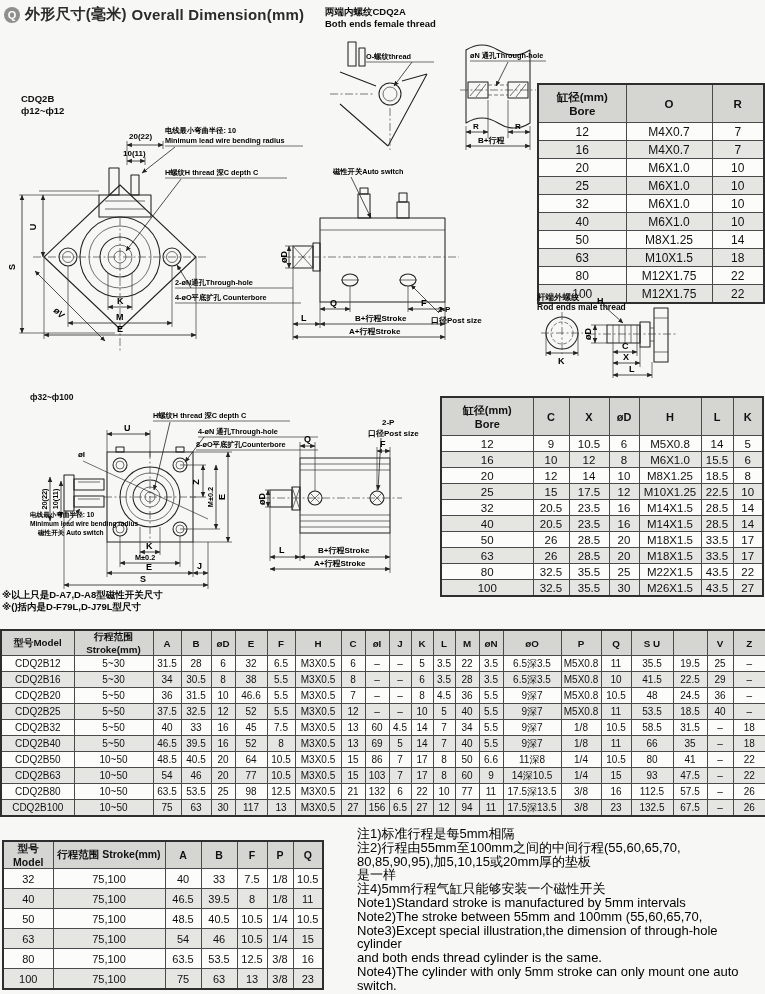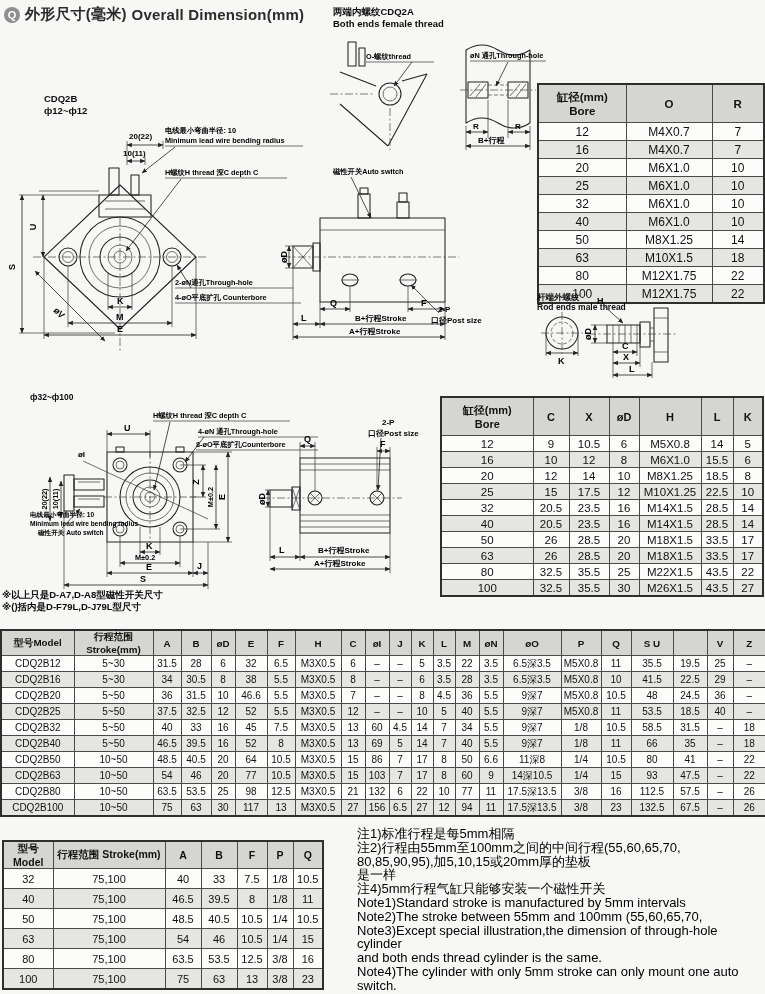--- a/index.html
+++ b/index.html
@@ -57,21 +57,21 @@
       </marker>
     </defs>
   </svg>
 
   <div class="abs title-row">
     <span class="hicon">Q</span>
     <span class="title">外形尺寸(毫米)</span>
     <span class="title">Overall Dimension(mm)</span>
   </div>
 
-  <div class="abs dlabel" style="left:333px;top:6px">
+  <div class="abs dlabel" style="left:325px;top:6px">
     <div>两端内螺纹CDQ2A</div>
     <div>Both ends female thread</div>
   </div>
 
   <svg class="abs" style="left:330px;top:26px" width="218" height="126" viewBox="0 0 218 126">
     <g>
       <path class="ol" d="M18,16 h8 v24 h-8 z M29,22 h6 v18 h-6 z"></path>
       <path class="ol" d="M10,46 L46,60 M97,48 L72,55"></path>
       <path class="ol" d="M10,78 L58,120 M97,48 L58,120"></path>
       <circle class="ol" cx="60" cy="68" r="11"></circle>
@@ -168,21 +168,21 @@
           <td>22</td>
         </tr>
         <tr>
           <td>100</td>
           <td>M12X1.75</td>
           <td>22</td>
         </tr>
       </tbody>
   </table>
 
-  <div class="abs dlabel" style="left:44px;top:93px">
+  <div class="abs dlabel" style="left:21px;top:93px">
     <div>CDQ2B</div>
     <div>ф12~ф12</div>
   </div>
 
   <svg class="abs" style="left:5px;top:123px" width="312" height="258" viewBox="0 0 312 258">
     <g>
       <rect class="ol" x="104" y="45" width="10" height="27"></rect>
       <rect class="ol" x="126" y="52" width="8" height="20"></rect>
       <rect class="ol" x="94" y="72" width="52" height="22"></rect>
       <path class="thin" d="M100,78 h40 M100,86 h40"></path>

